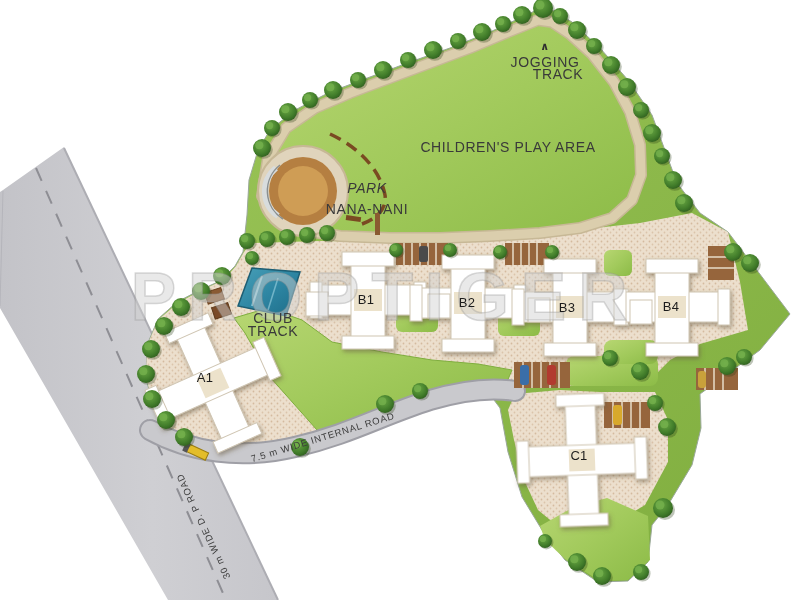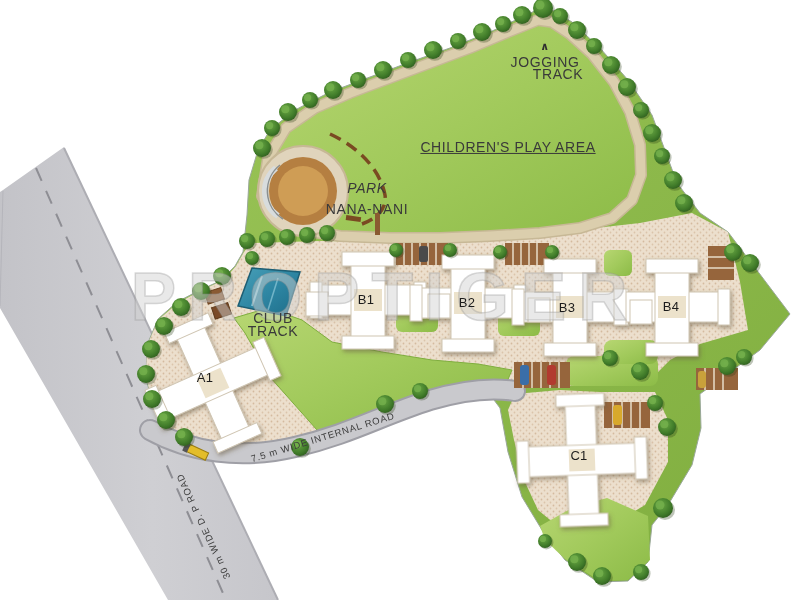--- a/index.html
+++ b/index.html
@@ -263,21 +263,21 @@
     <use href="#tree" transform="translate(641,572) scale(0.8)"></use>
   </g>
 </svg>
 
 <div id="watermark">PROPTIGER</div>
 
 <div class="labels">
   <div class="lbl lbl-marker" style="left:545px;top:46px;">∧</div>
   <div class="lbl" style="left:545px;top:62px;">JOGGING</div>
   <div class="lbl" style="left:558px;top:74px;">TRACK</div>
-  <div class="lbl" style="left:508px;top:147px;text-decoration:underline;">CHILDREN'S PLAY AREA</div>
+  <div class="lbl" style="left:508px;top:147px;">CHILDREN'S PLAY AREA</div>
   <div class="lbl" style="left:367px;top:173px;margin-top:36px;">NANA-NANI</div>
   <div class="lbl" style="left:367px;top:188px;font-style:italic;">PARK</div>
   <div class="lbl" style="left:273px;top:318px;">CLUB</div>
   <div class="lbl" style="left:273px;top:331px;">TRACK</div>
   <div class="lbl lbl-bldg" style="left:205px;top:378px;text-align:right;">A1</div>
   <div class="lbl lbl-bldg" style="left:366px;top:300px;">B1</div>
   <div class="lbl lbl-bldg" style="left:467px;top:303px;">B2</div>
   <div class="lbl lbl-bldg" style="left:567px;top:308px;">B3</div>
   <div class="lbl lbl-bldg" style="left:671px;top:307px;">B4</div>
   <div class="lbl lbl-bldg" style="left:579px;top:456px;">C1</div>

